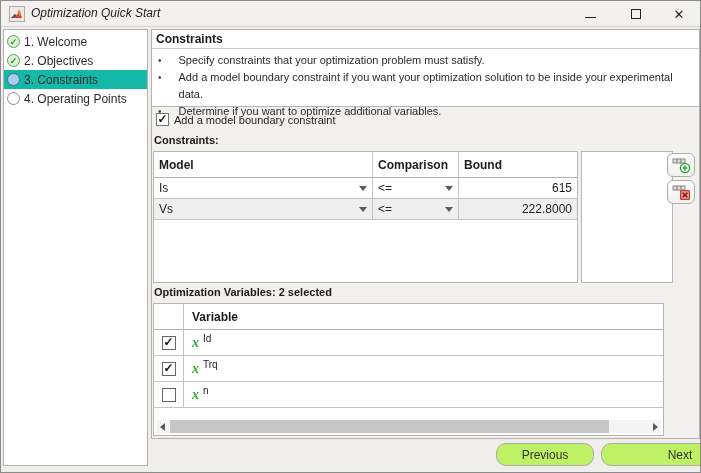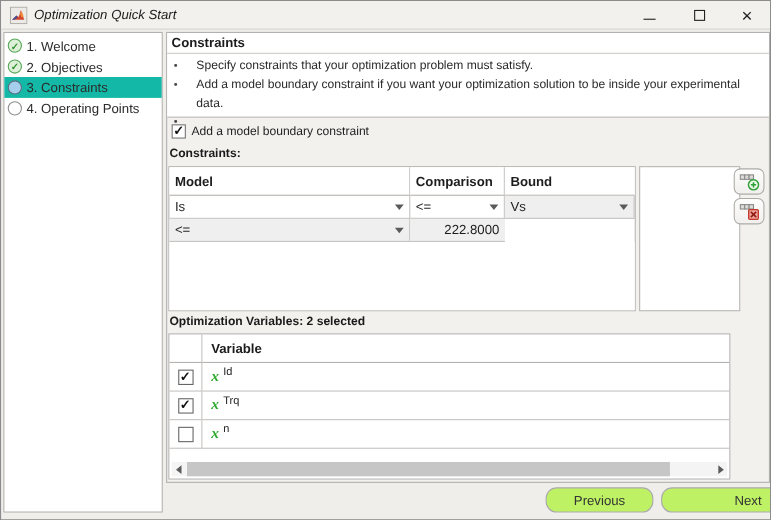--- a/index.html
+++ b/index.html
@@ -144,20 +144,21 @@
       <div class="bullet-line">
         <span class="bullet-dot"></span>
         <span>Specify constraints that your optimization problem must satisfy.</span>
       </div>
       <div class="bullet-line">
         <span class="bullet-dot"></span>
         <span>Add a model boundary constraint if you want your optimization solution to be inside your experimental data.</span>
       </div>
       <div class="bullet-line">
         <span class="bullet-dot"></span>
+        <span>Determine if you want to optimize additional variables.</span>
       </div>
     </div>
 
     <div class="chk-row">
       <span class="checkbox checked"></span>
       <span class="chk-label">Add a model boundary constraint</span>
     </div>
 
     <div class="section-label lbl-constraints">Constraints:</div>
 
@@ -167,20 +168,21 @@
       <div class="cell head last-col">Bound</div>
 
       <div class="cell dd">
         <span>Is</span>
         <span class="dd-arrow"></span>
       </div>
       <div class="cell dd">
         <span>&lt;=</span>
         <span class="dd-arrow"></span>
       </div>
+      <div class="cell num last-col">615</div>
 
       <div class="cell dd alt">
         <span>Vs</span>
         <span class="dd-arrow"></span>
       </div>
       <div class="cell dd alt">
         <span>&lt;=</span>
         <span class="dd-arrow"></span>
       </div>
       <div class="cell num alt last-col">222.8000</div>

